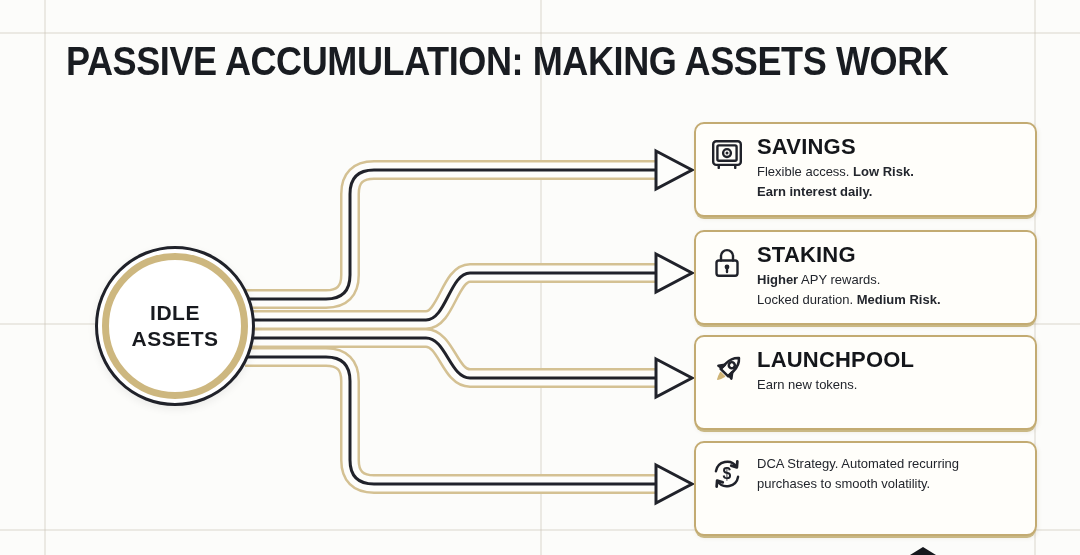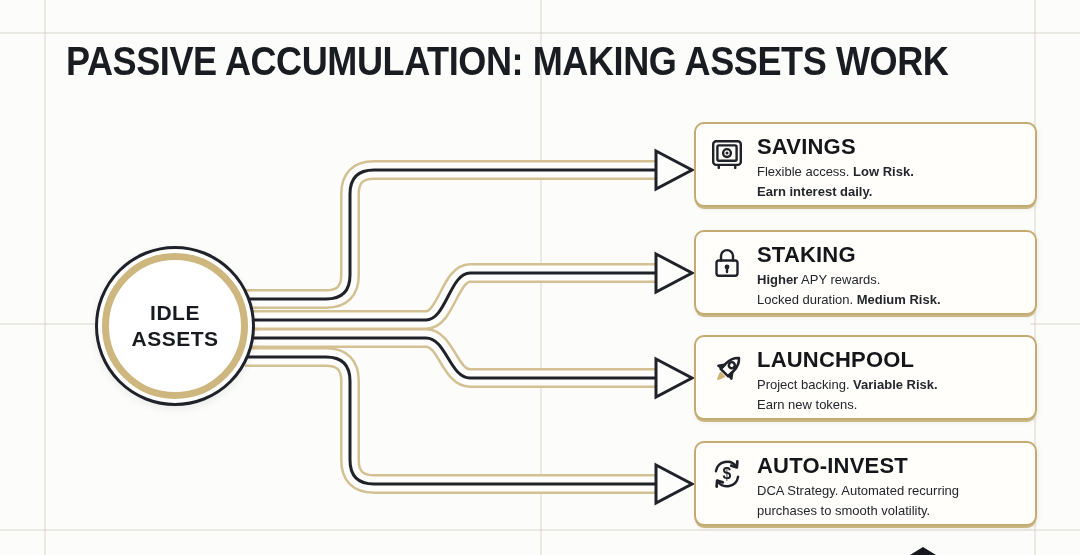--- a/index.html
+++ b/index.html
@@ -34,21 +34,21 @@
   .hub-ring{
     position:absolute;inset:4px;border:7px solid #cdb77f;border-radius:50%;
     background:#fff;display:flex;align-items:center;justify-content:center;
   }
   .hub-label{
     font-size:21px;font-weight:bold;line-height:1.22;text-align:center;
     color:#181a1f;letter-spacing:.5px;
   }
 
   .card{
-    position:absolute;left:694px;width:343px;height:85px;box-sizing:border-box;
+    position:absolute;left:694px;width:343px;height:95px;box-sizing:border-box;
     background:#fffefa;border:2px solid #c3ab72;border-radius:10px;
     box-shadow:0 3px 0 -1px #c9b884,1px 2px 4px rgba(120,100,60,.12);
     display:flex;gap:10px;padding:11px 12px 0 13px;
   }
   .card-icon{width:38px;flex:none;padding-top:2px;}
   .card-body{flex:1;min-width:0;}
   .card-title{
     margin:0 0 3px 0;font-size:22px;font-weight:bold;color:#14161a;
     letter-spacing:.2px;line-height:1.1;
   }
@@ -158,36 +158,34 @@
         <path class="icon-stroke" d="M8.7,11.5 L6.2,14.8 L8.7,14.3 Z" fill="#fff"></path>
         <path class="icon-stroke" d="M15.3,11.5 L17.8,14.8 L15.3,14.3 Z" fill="#fff"></path>
         <path class="icon-stroke" d="M12,2.2 C14.4,4.3 15.4,7.4 15.4,10.4 L15.4,15.2 L8.6,15.2 L8.6,10.4 C8.6,7.4 9.6,4.3 12,2.2 Z" fill="#fff"></path>
         <circle class="icon-stroke" cx="12" cy="8.6" r="1.9" fill="#fff"></circle>
       </g>
     </svg>
   </div>
   <div class="card-body">
     <h2 class="card-title">LAUNCHPOOL</h2>
     <div class="card-desc">
-        <div><span>Project backing. </span><span class="b">Variable Risk.</span></div>
         <div><span>Earn new tokens.</span></div>
       </div>
   </div>
 </div>
 
 <div class="card" style="top:441px">
   <div class="card-icon">
     <svg width="36" height="36" viewBox="0 0 24 24">
       <path class="icon-stroke" d="M4.6,10.2 A7.6,7.6 0 0 1 18.4,7.2" stroke-width="1.8"></path>
       <path d="M18.9,3.6 L18.6,7.6 L14.8,6.4" fill="none" stroke="#20222a" stroke-width="1.8" stroke-linecap="round" stroke-linejoin="round"></path>
       <path class="icon-stroke" d="M19.4,13.8 A7.6,7.6 0 0 1 5.6,16.8" stroke-width="1.8"></path>
       <path d="M5.1,20.4 L5.4,16.4 L9.2,17.6" fill="none" stroke="#20222a" stroke-width="1.8" stroke-linecap="round" stroke-linejoin="round"></path>
       <text x="12" y="15.6" font-family="Liberation Sans, sans-serif" font-size="10.5" font-weight="bold" fill="#20222a" text-anchor="middle">$</text>
     </svg>
   </div>
   <div class="card-body">
-    <h2 class="card-title">AUTO-INVEST</h2>
     <div class="card-desc">
         <div><span>DCA Strategy. Automated recurring</span></div>
         <div><span>purchases to smooth volatility.</span></div>
       </div>
   </div>
 </div>
 
 </body></html>

